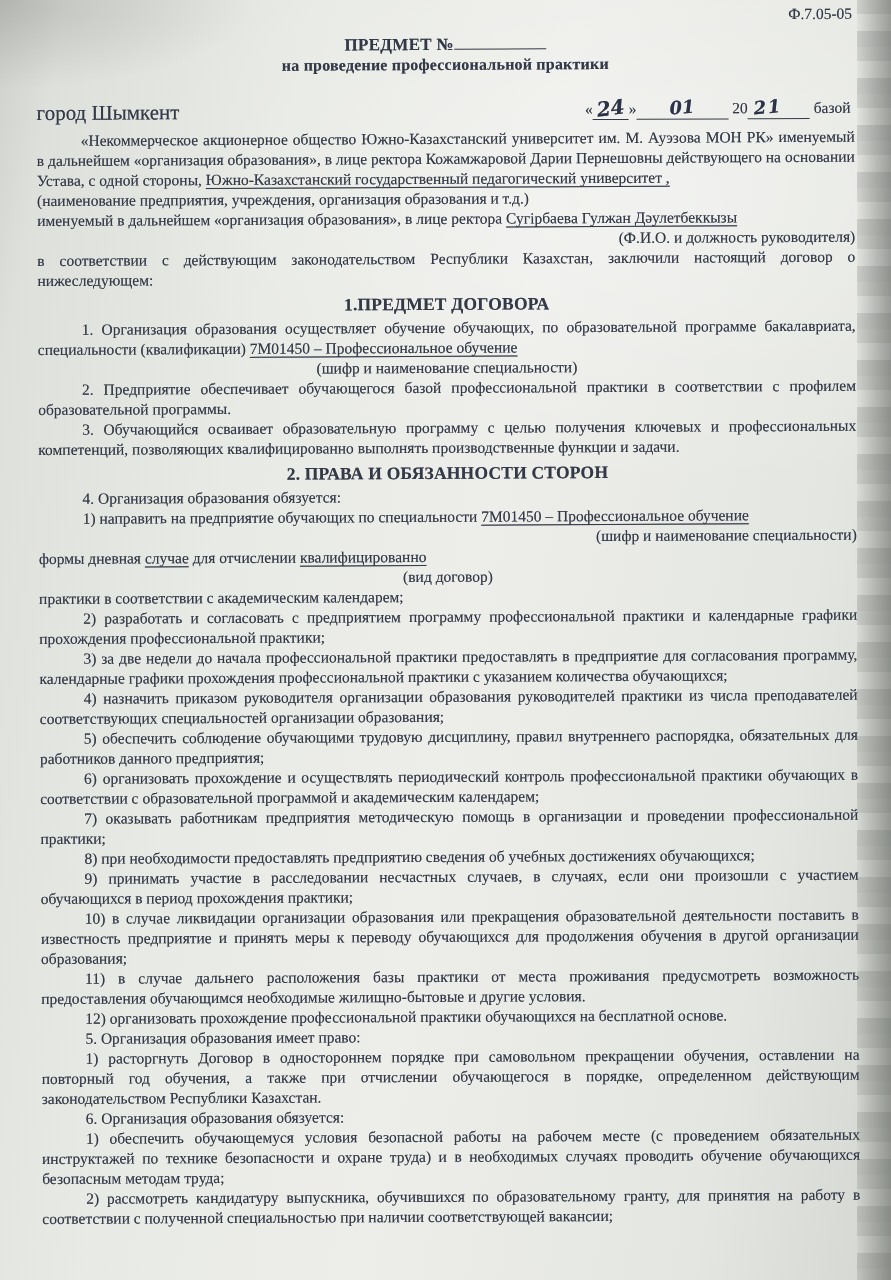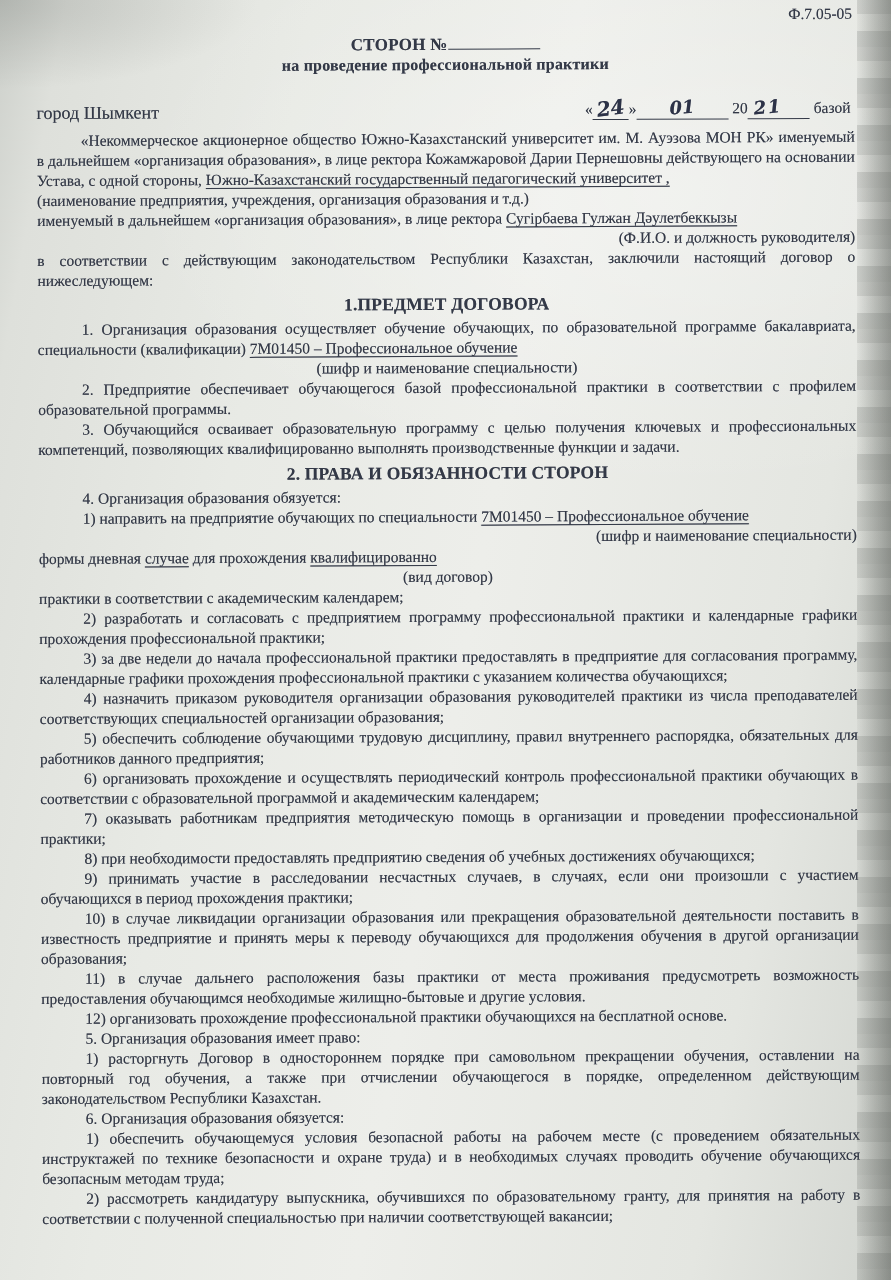--- a/index.html
+++ b/index.html
@@ -71,21 +71,21 @@
     font-size: 16px;
     letter-spacing: 0.2px;
   }
   .city-date-row {
     display: flex;
     justify-content: space-between;
     align-items: flex-end;
     margin-top: 2px;
     margin-bottom: 8px;
   }
-  .city { font-size: 18px; margin-top: 24px; }
+  .city { font-size: 21px; margin-top: 24px; }
   .date-group { padding-right: 4px; white-space: nowrap; }
   .blank {
     display: inline-block;
     border-bottom: 1.3px solid #333947;
     text-align: center;
     vertical-align: baseline;
   }
   .blank.day-blank   { width: 36px; }
   .blank.month-blank { width: 92px; }
   .blank.year-blank  { width: 56px; text-align: left; padding-left: 6px; }
@@ -126,21 +126,21 @@
 <body>
 
 <div class="paper"></div>
 <div class="edge-shadow-corner"></div>
 
 <div class="content">
 
   <div class="form-code">Ф.7.05-05</div>
 
   <div class="title-line">
-    <span>СТОРОН №</span><span class="title-blank"></span>
+    <span>ПРЕДМЕТ №</span><span class="title-blank"></span>
   </div>
 
   <div class="subtitle">на проведение профессиональной практики</div>
 
   <div class="city-date-row">
     <span class="city">город Шымкент</span>
     <span class="date-group">
       <span>«</span><span class="blank day-blank"><span class="hand hand-day">24</span></span><span>»</span><span class="blank month-blank"><span class="hand hand-month">01</span></span>&nbsp;<span>20</span><span class="blank year-blank"><span class="hand hand-year">21</span></span>&nbsp;<span>базой</span>
     </span>
   </div>
@@ -153,21 +153,21 @@
       <p class="para flush"><span>в соответствии с действующим законодательством Республики Казахстан, заключили настоящий договор о нижеследующем:</span></p>
       <p class="para h"><span>1.ПРЕДМЕТ ДОГОВОРА</span></p>
       <p class="para body"><span>1. Организация образования осуществляет обучение обучающих, по образовательной программе бакалавриата, специальности (квалификации)    </span><span class="u">7М01450 – Профессиональное обучение</span></p>
       <p class="para center"><span>(шифр и наименование специальности)</span></p>
       <p class="para body"><span>2. Предприятие обеспечивает обучающегося базой профессиональной практики в соответствии с профилем образовательной программы.</span></p>
       <p class="para body"><span>3. Обучающийся осваивает образовательную программу с целью получения ключевых и профессиональных компетенций, позволяющих квалифицированно выполнять производственные функции и задачи.</span></p>
       <p class="para h"><span>2. ПРАВА И ОБЯЗАННОСТИ СТОРОН</span></p>
       <p class="para body"><span>4. Организация образования обязуется:</span></p>
       <p class="para body"><span>1) направить на предприятие обучающих по специальности </span><span class="u">7М01450 – Профессиональное обучение</span></p>
       <p class="para right"><span>(шифр  и  наименование  специальности)</span></p>
-      <p class="para flush"><span>формы дневная </span><span class="u">случае</span><span> для прохождения  </span><span class="u">квалифицированно</span></p>
+      <p class="para flush"><span>формы дневная </span><span class="u">случае</span><span> для отчислении  </span><span class="u">квалифицированно</span></p>
       <p class="para center"><span>(вид договор)</span></p>
       <p class="para flush"><span>практики в соответствии с академическим календарем;</span></p>
       <p class="para body"><span>2) разработать и согласовать с предприятием программу профессиональной практики и календарные графики прохождения профессиональной практики;</span></p>
       <p class="para body"><span>3) за две недели до начала профессиональной практики предоставлять в предприятие для согласования программу, календарные графики прохождения профессиональной практики с указанием количества обучающихся;</span></p>
       <p class="para body"><span>4) назначить приказом руководителя организации образования руководителей практики из числа преподавателей соответствующих специальностей организации образования;</span></p>
       <p class="para body"><span>5) обеспечить соблюдение обучающими трудовую дисциплину, правил внутреннего распорядка, обязательных для работников данного предприятия;</span></p>
       <p class="para body"><span>6) организовать прохождение и осуществлять периодический контроль профессиональной практики обучающих в соответствии с образовательной программой и академическим календарем;</span></p>
       <p class="para body"><span>7) оказывать работникам предприятия методическую помощь в организации и проведении профессиональной практики;</span></p>
       <p class="para body"><span>8) при необходимости предоставлять предприятию сведения об учебных достижениях обучающихся;</span></p>
       <p class="para body"><span>9) принимать участие в расследовании несчастных случаев, в случаях, если они произошли с участием обучающихся в период прохождения практики;</span></p>

